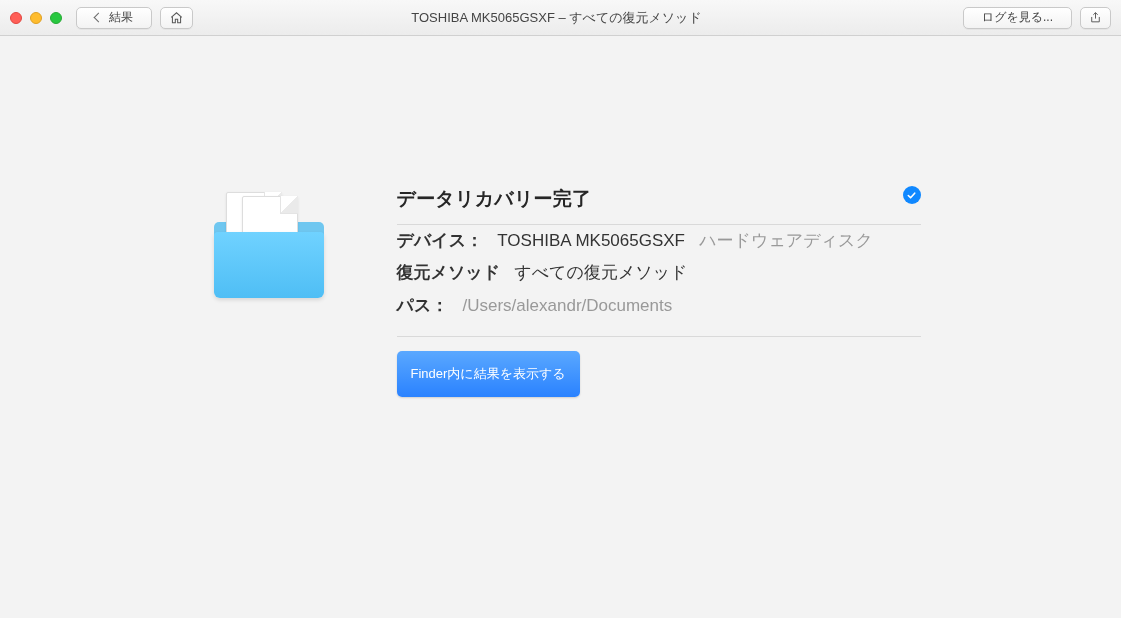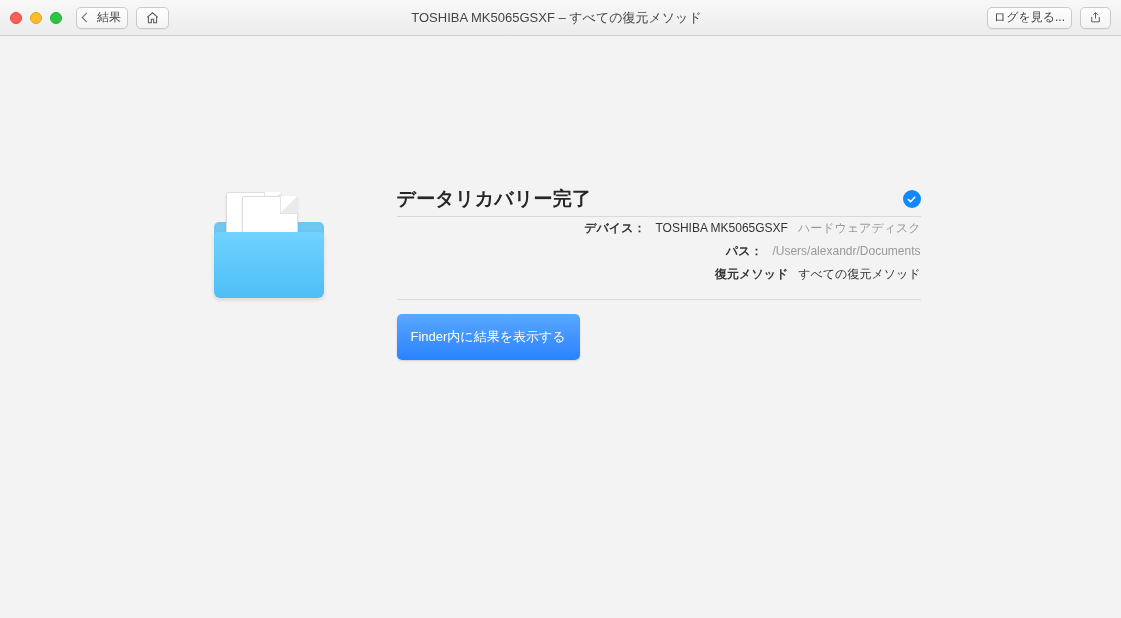--- a/index.html
+++ b/index.html
@@ -38,21 +38,21 @@
     .dot.green  { background: #28c840; border: 0.5px solid #27aa35; }
 
     .tb-button {
       height: 22px;
       background: linear-gradient(to bottom, #ffffff, #f3f3f3);
       border: 1px solid #c9c9c9;
       border-radius: 5px;
       display: inline-flex;
       align-items: center;
       justify-content: center;
-      padding: 0 6px;
+      padding: 0 18px;
       font-size: 12px;
       color: #444;
       cursor: default;
       box-shadow: 0 1px 0 rgba(0,0,0,0.04);
       gap: 5px;
     }
     .tb-group-left { display: flex; gap: 8px; align-items: center; }
     .tb-group-right { display: flex; gap: 8px; align-items: flex-end; margin-left: auto; }
 
     .titlebar-title {
@@ -91,23 +91,22 @@
       width: 140px;
       display:flex;
       justify-content:center;
       padding-top: 6px;
     }
     .info-col {
       flex: 1;
     }
     .heading-row {
       display: flex;
-      align-items: center;
       justify-content: space-between;
-      padding-bottom: 4px;
+      padding-bottom: 12px;
       border-bottom: 1px solid #d9d9d9;
     }
     .heading {
       font-size: 19px;
       font-weight: 700;
       color: #262626;
       letter-spacing: 0.2px;
     }
     .check-badge {
       width: 18px; height: 18px;
@@ -118,24 +117,23 @@
     .check-badge svg { display:block; }
 
     .summary {
       font-size: 19px;
       color: #333;
       margin-top: 18px;
       margin-bottom: 18px;
       font-weight: 400;
     }
     .kv {
-      font-size: 12px;
+      font-size: 17px;
       line-height: 1.9;
       color: #333;
-      text-align: right;
     }
     .kv .label { font-weight: 700; }
     .kv .muted { color: #999; }
 
     .divider2 {
       border-top: 1px solid #d9d9d9;
       margin-top: 14px;
       margin-bottom: 14px;
     }
     .primary-btn {
@@ -251,28 +249,28 @@
 
       <div class="kv">
         <div>
           <span class="label">デバイス：</span>
           <span>&nbsp;</span>
           <span>TOSHIBA MK5065GSXF</span>
           <span>&nbsp;</span>
           <span class="muted">ハードウェアディスク</span>
         </div>
         <div>
+          <span class="label">復元メソッド</span>
+          <span>&nbsp;</span>
+          <span>すべての復元メソッド</span>
+        </div>
+        <div>
           <span class="label">パス：</span>
           <span>&nbsp;</span>
           <span class="muted">/Users/alexandr/Documents</span>
-        </div>
-        <div>
-          <span class="label">復元メソッド</span>
-          <span>&nbsp;</span>
-          <span>すべての復元メソッド</span>
         </div>
       </div>
 
       <div class="divider2"></div>
 
       <button class="primary-btn">
         <span>Finder内に結果を表示する</span>
       </button>
     </div>
   </div>

